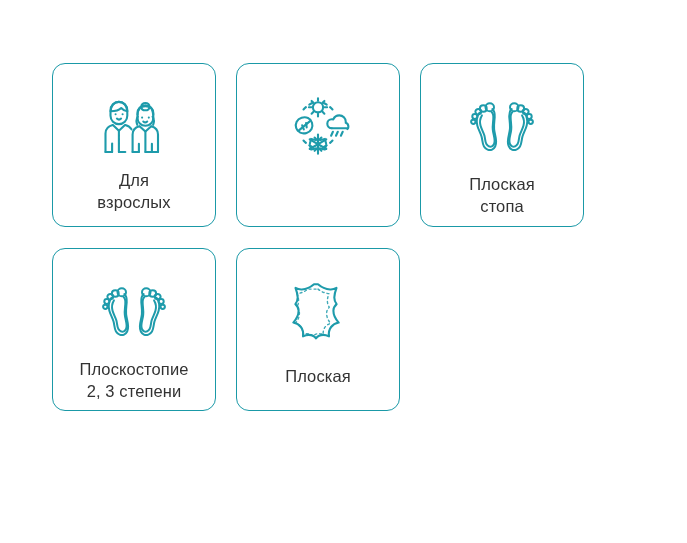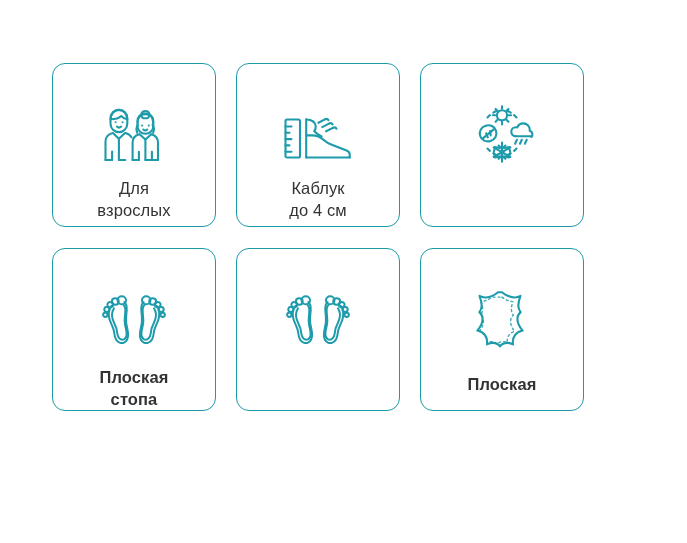--- a/index.html
+++ b/index.html
@@ -28,21 +28,21 @@
   .feature-card {
     box-sizing: border-box;
     width: 164px;
     background: #ffffff;
     border: 1.6px solid #1a99a7;
     border-radius: 13px;
     display: flex;
     flex-direction: column;
     align-items: center;
     justify-content: flex-start;
-    padding-top: 38px;
+    padding-top: 30px;
   }
   .card-icon {
     width: 74px;
     height: 64px;
     display: flex;
     align-items: center;
     justify-content: center;
     flex: 0 0 auto;
   }
   .card-icon svg {
@@ -57,21 +57,20 @@
     font-size: 16.5px;
     line-height: 22px;
     letter-spacing: 0.1px;
     white-space: pre-line;
   }
   .row2 .card-icon {
     height: 66px;
   }
   .row2 .card-label {
     margin-top: 13px;
-    font-weight: bold;
   }
   .card-leather .card-label {
     margin-top: 20px;
   }
 </style>
 </head>
 <body>
 
 <div id="feature-grid">
 
@@ -118,43 +117,20 @@
         <path d="M41.8 30.4l5.6 5.2 5.6-5.2"></path>
         <path d="M47.4 35.6V56"></path>
         <path d="M34.6 56h6.3M47.4 56h6.3M60 56h-6.3"></path>
         <path d="M40.9 47.8V56M53.9 47.8V56"></path>
       </svg>
     </div>
     <div class="card-label">Для
 взрослых</div>
   </div>
 
-  <div class="feature-card card-heel">
-    <div class="card-icon">
-      <svg width="72" height="58" viewBox="0 0 72 58" fill="none" stroke="#1e9bab" stroke-width="2.1" stroke-linecap="round" stroke-linejoin="round">
-
-        <rect x="3.5" y="14.5" width="14.5" height="38" rx="1.6"></rect>
-        <path d="M3.5 21.5h6M3.5 27.8h4M3.5 34.1h6M3.5 40.4h4M3.5 46.7h6"></path>
-
-        <path d="M24.5 14.5c2.6 0 5 0.7 6.8 2.1"></path>
-        <path d="M24.2 14.3v38.2"></path>
-        <path d="M24.2 52.5h43.5"></path>
-        <path d="M67.7 52.5v-3.1c0-2.1-1.3-3.3-3.7-4.2l-13.6-5.1c-3.3-1.2-6-2.7-8.6-5.1"></path>
-        <path d="M41.8 35c-3.3-3-7.4-4.6-11.9-4.6h-5.7"></path>
-
-        <path d="M31.3 16.6c1.4 1.1 2.2 2.6 2.4 4.4 0.2 1.9-0.3 3.6-1.3 5.2"></path>
-        <path d="M32.4 26.2c2 2.2 4.4 3.9 7.2 5.2"></path>
-
-        <path d="M36.4 17.8l6.5-3.4M40.2 22.1l6.8-3.5M44.1 26.3l6.8-3.4"></path>
-        <path d="M42.9 14.4c1.5-0.8 2.9-0.5 3.6 0.8M47 18.6c1.5-0.8 2.9-0.5 3.6 0.8M50.9 22.9c1.5-0.8 2.9-0.5 3.6 0.8"></path>
-      </svg>
-    </div>
-    <div class="card-label">Каблук
-до 4 см</div>
-  </div>
 
   <div class="feature-card card-season">
     <div class="card-icon">
       <svg width="70" height="62" viewBox="0 0 70 62" fill="none" stroke="#1e9bab" stroke-width="2.1" stroke-linecap="round" stroke-linejoin="round">
 
         <path d="M20.5 14.5A28 28 0 0 1 33 6.5" stroke-dasharray="3.4 4.2"></path>
         <path d="M49.5 14.5A28 28 0 0 0 37 6.5" stroke-dasharray="3.4 4.2"></path>
         <path d="M20.5 45.5A28 28 0 0 0 33 53.5" stroke-dasharray="3.4 4.2"></path>
         <path d="M49.5 45.5A28 28 0 0 1 37 53.5" stroke-dasharray="3.4 4.2"></path>
 
@@ -216,20 +192,22 @@
         <path d="M5.3 24.8c1.2 0 2.2 0.8 2.2 2s-1 2.1-2.2 2.1-2.2-0.9-2.2-2.1 1-2 2.2-2z"></path>
         <path d="M56.6 17.8c2.5 3.6 3.2 8.2 2.1 12.6-1 4.1-3.2 7.3-4.3 11.3-0.9 3.3-0.7 6.9-2.4 9.9-1.6 2.8-5.2 4.3-8.1 3-3-1.4-4.1-5.1-4-8.3 0.1-4.1 1.6-8 2-12.1 0.4-3.9-0.3-7.9-0.6-11.8-0.2-3 0.1-6.4 2.4-8.3"></path>
         <path d="M54.1 20.4c1.8 3 2.3 6.7 1.4 10.1-0.9 3.6-2.9 6.5-3.9 10-0.8 2.9-0.6 6.1-2 8.6-1.1 2-3.5 3.1-5.5 2.2-2.1-1-2.8-3.7-2.7-6 0.1-3.6 1.5-7.1 1.8-10.7 0.4-3.5-0.3-7-0.5-10.5-0.2-2.5 0-5.4 1.7-7"></path>
         <path d="M46.2 8.3c-2.3 0-4.2 1.6-4.2 3.9 0 2.3 1.9 4.1 4.2 4.1s4.3-1.8 4.3-4.1c0-2.3-2-3.9-4.3-3.9z"></path>
         <path d="M52.7 10.3c-1.9 0-3.4 1.3-3.4 3.2s1.5 3.3 3.4 3.3 3.4-1.4 3.4-3.3-1.5-3.2-3.4-3.2z"></path>
         <path d="M57.7 13.9c-1.6 0-2.9 1.1-2.9 2.7s1.3 2.8 2.9 2.8 2.9-1.2 2.9-2.8-1.3-2.7-2.9-2.7z"></path>
         <path d="M61.2 19.1c-1.4 0-2.5 1-2.5 2.4s1.1 2.4 2.5 2.4 2.5-1 2.5-2.4-1.1-2.4-2.5-2.4z"></path>
         <path d="M62.7 24.8c-1.2 0-2.2 0.8-2.2 2s1 2.1 2.2 2.1 2.2-0.9 2.2-2.1-1-2-2.2-2z"></path>
       </svg>
     </div>
+    <div class="card-label">Плоскостопие
+2, 3 степени</div>
   </div>
 
   <div class="feature-card row2 card-leather">
     <div class="card-icon">
       <svg width="62" height="64" viewBox="0 0 62 64" fill="none" stroke="#1e9bab" stroke-width="2.1" stroke-linecap="round" stroke-linejoin="round">
 
         <path d="M31 4.2c3.6 3.1 7.6 4.9 12.1 5.3 2.6 0.2 4.3-0.4 6.4-1.6-1.2 3.3-2.2 6.4-2.2 9.6 0 2.5 0.8 4.6 2.3 6.6-2.1 1.9-3.2 4-3.2 6.6 0 4.4 2 8.2 5.3 11.9-3.4 0.8-5.9 2.2-7.6 4.4-2 2.6-2.6 5.8-2.1 9.4-3.6-1.8-7-2-10-0.6-1.2 0.6-2.2 1.4-3 2.5-0.8-1.1-1.8-1.9-3-2.5-3-1.4-6.4-1.2-10 0.6 0.5-3.6-0.1-6.8-2.1-9.4-1.7-2.2-4.2-3.6-7.6-4.4 3.3-3.7 5.3-7.5 5.3-11.9 0-2.6-1.1-4.7-3.2-6.6 1.5-2 2.3-4.1 2.3-6.6 0-3.2-1-6.3-2.2-9.6 2.1 1.2 3.8 1.8 6.4 1.6 4.5-0.4 8.5-2.2 12.1-5.3z"></path>
 
         <path d="M31 9.1c3.3 2.6 6.9 4.1 10.9 4.5-0.9 2.6-1.5 5-1.5 7.4 0 2.3 0.7 4.3 1.9 6.2-1.8 1.8-2.7 3.8-2.7 6.2 0 3.6 1.5 6.8 4 9.9-2.5 0.9-4.3 2.1-5.6 3.9-1.5 2.1-2 4.6-1.8 7.4-2.8-1.2-5.5-1.3-7.8-0.2-1 0.5-1.8 1.1-2.4 1.9-0.6-0.8-1.4-1.4-2.4-1.9-2.3-1.1-5-1-7.8 0.2 0.2-2.8-0.3-5.3-1.8-7.4-1.3-1.8-3.1-3-5.6-3.9 2.5-3.1 4-6.3 4-9.9 0-2.4-0.9-4.4-2.7-6.2 1.2-1.9 1.9-3.9 1.9-6.2 0-2.4-0.6-4.8-1.5-7.4 4-0.4 7.6-1.9 10.9-4.5z" stroke-width="1.4" stroke-dasharray="2 3" opacity="0.85"></path>
       </svg>

